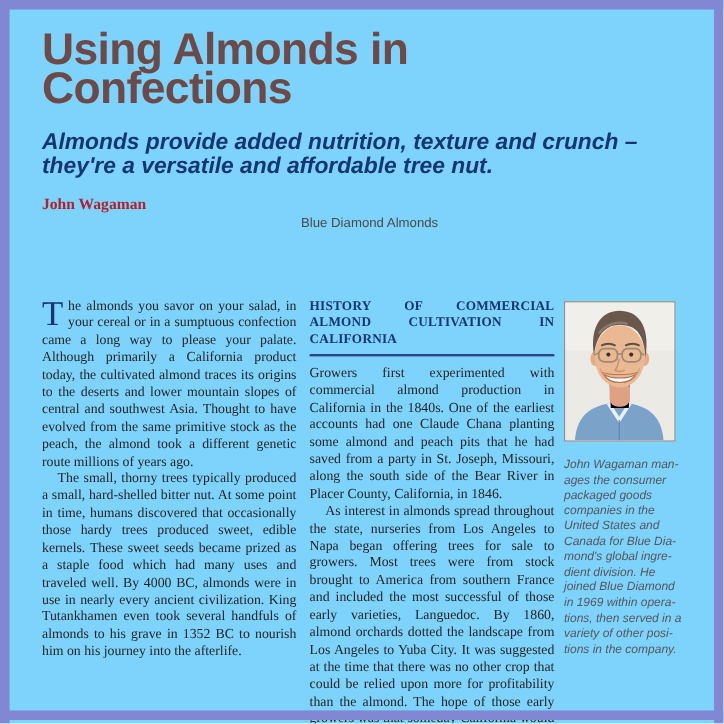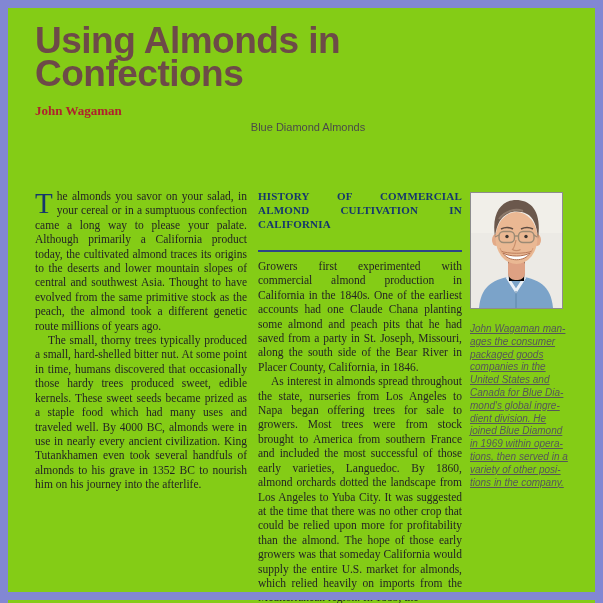--- a/index.html
+++ b/index.html
@@ -1,18 +1,18 @@
 <!DOCTYPE html>
 <html><head>
 <meta charset="utf-8">
 <style>
   html,body { margin:0; padding:0; background:#fff; }
   .page {
     position:relative; width:603px; height:603px; overflow:hidden;
-    background:#84cc16; font-family:"Liberation Sans", sans-serif;
+    background:#7dd3fc; font-family:"Liberation Sans", sans-serif;
   }
   
   .frame {
     position:absolute; top:0; left:0; right:0; bottom:0;
     border:8px solid #8287d3; border-bottom:none;
     z-index:20; pointer-events:none;
   }
   .frame-bottom {
     position:absolute; left:0; right:0; bottom:3px; height:8px;
     background:#8287d3; z-index:20; pointer-events:none;
@@ -47,42 +47,44 @@
 
   .drop-cap {
     float:left; font-family:"Liberation Serif", serif;
     font-size:29px; line-height:24px; color:#15366e;
     margin:2px 4px 0 0;
   }
 
   .section-heading {
     font-size:11px; font-weight:bold; line-height:14px;
     color:#15366e; letter-spacing:0.2px;
-    padding-bottom:19px; border-bottom:2px solid #2c4587; margin-bottom:7px;
+    padding-bottom:5px; border-bottom:2px solid #2c4587; margin-bottom:7px;
   }
 
   .photo-frame {
     width:93px; height:117px; margin-top:3px; box-sizing:border-box;
     border:1px solid #8d8d8d; background:#eceae5; overflow:hidden;
   }
   .caption {
     margin-top:14px; font-size:10px; line-height:12.8px;
-    font-style:italic; color:#56565a; white-space:pre-line;text-decoration:underline;
+    font-style:italic; color:#56565a; white-space:pre-line;
   }
 </style>
 </head>
 <body>
 
 <div class="page">
 
   <div class="content">
 
     <div class="title">Using Almonds in
 Confections</div>
 
+    <div class="subtitle">Almonds provide added nutrition, texture and crunch –
+they're a versatile and affordable tree nut.</div>
 
     <div class="author">John Wagaman</div>
     <div class="affiliation">Blue Diamond Almonds</div>
 
     <div class="columns">
 
       <div class="col-1 body-text">
         <p><span class="drop-cap">T</span><span>he almonds you savor on your salad, in your cereal or in a sumptuous confection came a long way to please your palate. Although primarily a California product today, the cultivated almond traces its origins to the deserts and lower mountain slopes of central and southwest Asia. Thought to have evolved from the same primitive stock as the peach, the almond took a different genetic route millions of years ago.</span></p>
         <p class="indent">The small, thorny trees typically produced a small, hard-shelled bitter nut. At some point in time, humans discovered that occasionally those hardy trees produced sweet, edible kernels. These sweet seeds became prized as a staple food which had many uses and traveled well. By 4000 BC, almonds were in use in nearly every ancient civilization. King Tutankhamen even took several handfuls of almonds to his grave in 1352 BC to nourish him on his journey into the afterlife.</p>
       </div>

